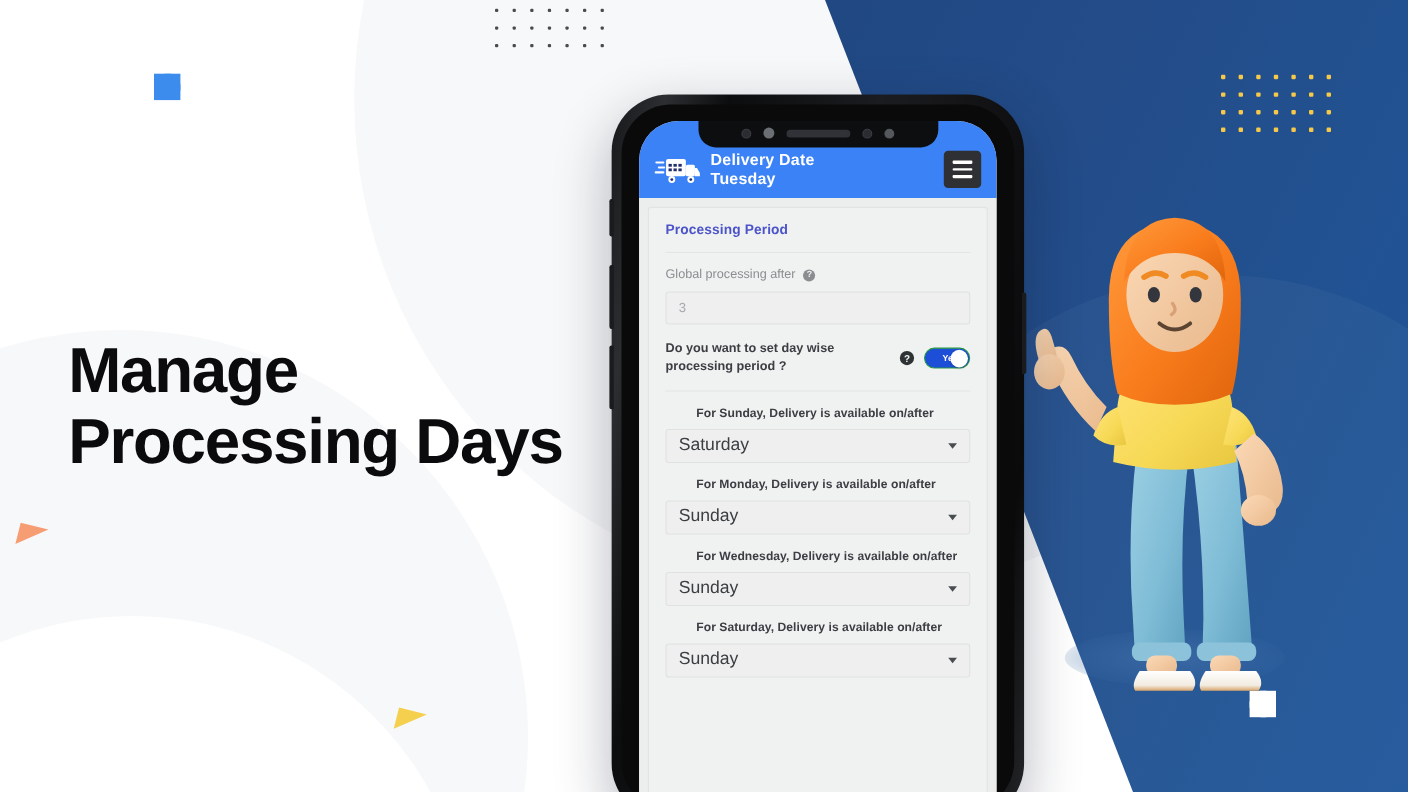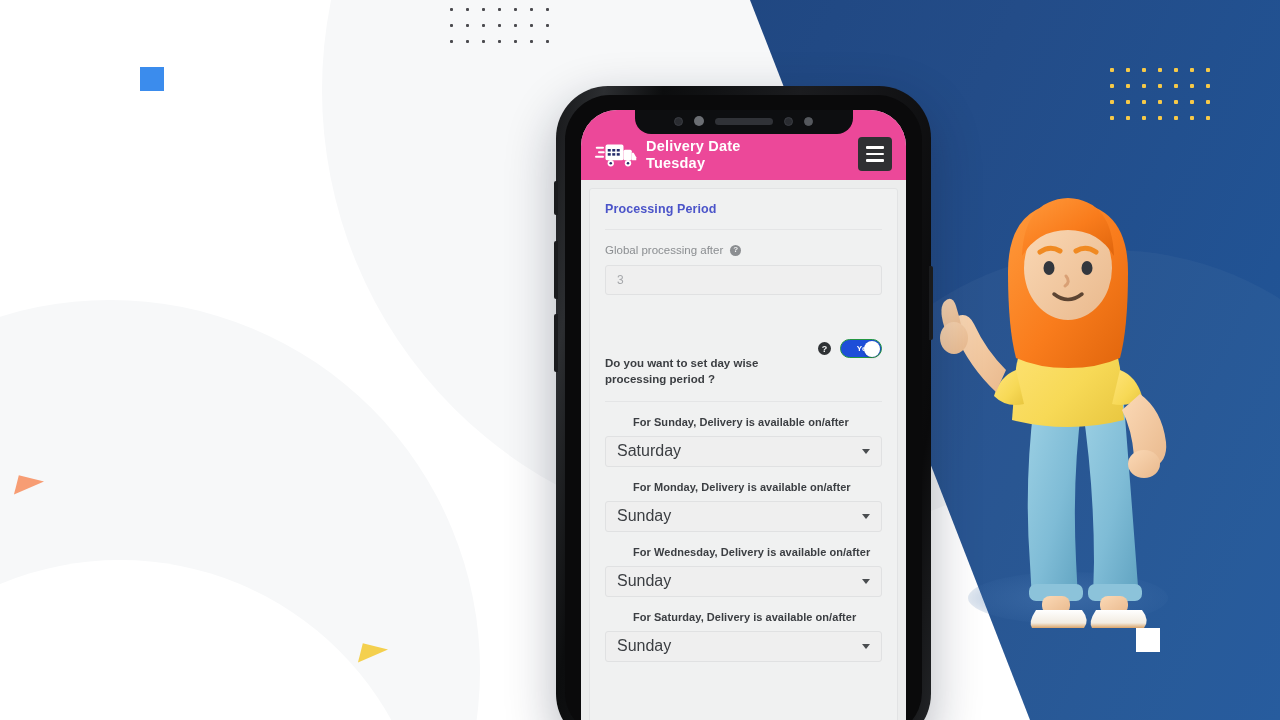--- a/index.html
+++ b/index.html
@@ -95,21 +95,21 @@
     border-radius:36px 36px 0 0;background:#eceded;overflow:hidden;
   }
   .side-btn{position:absolute;left:-2px;background:#1a1b1d;border-radius:2px 0 0 2px;width:4px;}
   #side-btn-mute{top:95px;height:34px;}
   #side-btn-up{top:155px;height:58px;}
   #side-btn-down{top:228px;height:58px;}
   #side-btn-power{position:absolute;right:-2px;top:180px;width:4px;height:74px;background:#1a1b1d;border-radius:0 2px 2px 0;}
 
   
   .app-header{
-    position:relative;height:70px;background:#ec4899;
+    position:relative;height:70px;background:#3b82f6;
     display:flex;align-items:flex-end;padding:0 14px 8px 14px;box-sizing:border-box;
   }
   .notch{
     position:absolute;left:50%;transform:translateX(-50%);top:-2px;
     width:218px;height:26px;background:#0d0e10;border-radius:0 0 16px 16px;
     display:flex;align-items:center;justify-content:center;gap:11px;
   }
   .notch-dot{width:9px;height:9px;border-radius:50%;background:#2a2c31;
     border:1px solid #3a3d43;box-sizing:border-box;}
   .notch-dot.plain{background:#55585d;border-color:#55585d;}
@@ -154,21 +154,21 @@
   .text-input{
     margin-top:9px;height:30px;background:#efefef;border:1px solid #e0e1e2;
     border-radius:3px;display:flex;align-items:center;padding:0 11px;
     color:#a6a8ab;font-size:12px;box-sizing:border-box;
   }
   .toggle-row{
     display:flex;align-items:center;gap:9px;
     padding:13px 0 13px 0;margin-top:2px;border-bottom:1px solid #e4e5e6;
   }
   .toggle-q{
-    flex:1;color:#3b3e42;font-size:11.5px;font-weight:bold;line-height:1.38;margin-top:46px;
+    flex:1;color:#3b3e42;font-size:11.5px;font-weight:bold;line-height:1.38;
   }
   .toggle-help{
     width:13px;height:13px;border-radius:50%;background:#2f3235;color:#f0f1f1;
     font-size:9px;font-weight:bold;display:flex;align-items:center;justify-content:center;flex:none;
   }
   .toggle{
     width:42px;height:19px;border-radius:11px;background:#1d4ed8;
     display:flex;align-items:center;flex:none;position:relative;
     border:1px solid #249742;box-sizing:border-box;justify-content:center;
   }
@@ -261,20 +261,24 @@
       <div class="dot"></div>
       <div class="dot"></div>
     </div>
 
   <div class="plus" id="plus-left"></div>
   <div class="plus" id="plus-right"></div>
 
   <div class="tri" id="tri-coral"></div>
   <div class="tri" id="tri-yellow"></div>
 
+  <div class="headline">
+    <span>Manage</span>
+    <span>Processing Days</span>
+  </div>
 
   <svg class="character" viewBox="0 0 270 470">
     <defs>
       <radialGradient id="shadeShadow" cx="50%" cy="50%" r="50%">
         <stop offset="0%" stop-color="#3c6ba6" stop-opacity="0.85"></stop>
         <stop offset="100%" stop-color="#3c6ba6" stop-opacity="0.15"></stop>
       </radialGradient>
       <linearGradient id="skin" x1="0" y1="0" x2="1" y2="1">
         <stop offset="0%" stop-color="#fbd9b6"></stop>
         <stop offset="100%" stop-color="#e9b98d"></stop>

